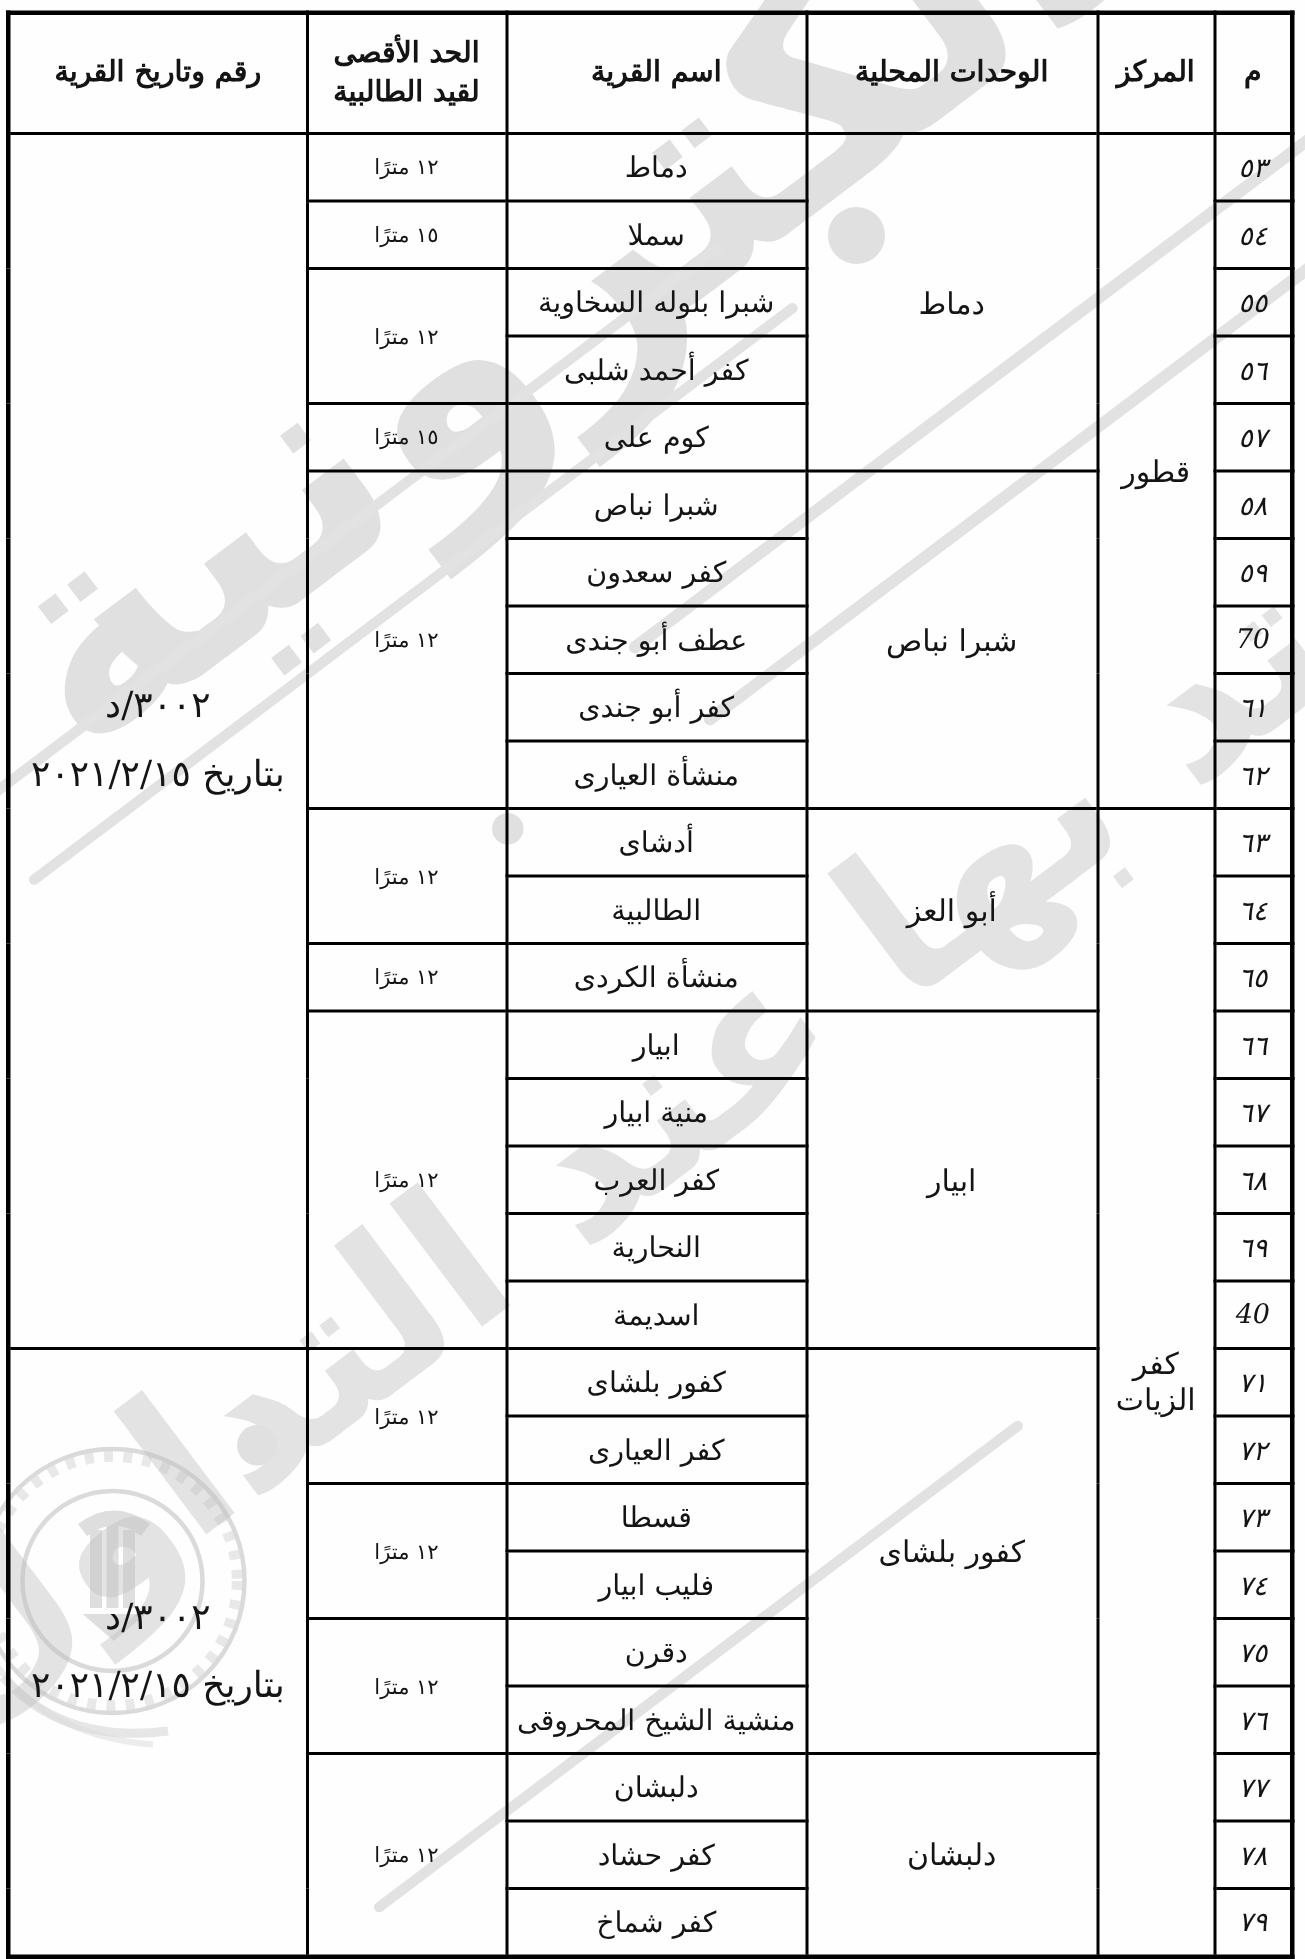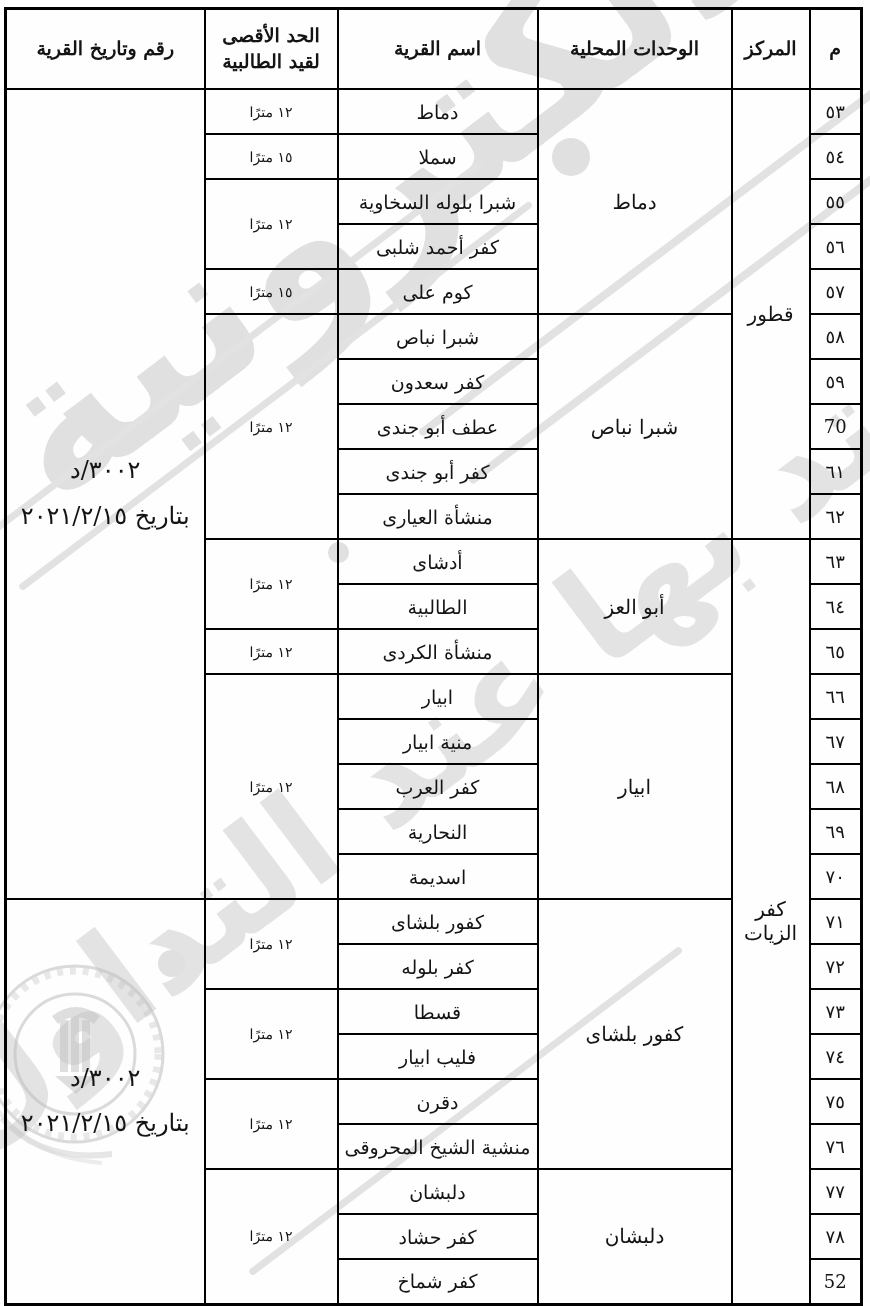--- a/index.html
+++ b/index.html
@@ -46,21 +46,21 @@
   col.c-height{width:133px;} col.c-book{width:199px;}
   th,td{
     border:2.5px solid #000;
     text-align:center;vertical-align:middle;
     padding:0 3px;overflow:hidden;
   }
   table{border:3px solid #000;}
   thead th{height:78px;font-size:19px;font-weight:bold;line-height:1.35;}
   tbody tr{height:45px;}
   td{font-size:19px;}
-  td.num{font-size:18px;}
+  td.num{font-size:18px;font-style:italic;}
   td.book{font-size:24px;line-height:1.9;}
   td.height{font-size:14px;}
   td.unit,td.center{font-size:20px;}
 </style>
 </head>
 <body>
 
 <div class="wm-layer">
   <div class="wm-text wm-1">النسخة الالكترونية لا</div>
   <div class="wm-text wm-2">لا يعتد بها عند التداول</div>
@@ -191,36 +191,36 @@
     </tr>
     <tr>
       <td class="num">٦٨</td>
       <td class="village">كفر العرب</td>
     </tr>
     <tr>
       <td class="num">٦٩</td>
       <td class="village">النحارية</td>
     </tr>
     <tr>
-      <td class="num">٧٠</td>
+      <td class="num">40</td>
       <td class="village">اسديمة</td>
     </tr>
     <tr>
       <td class="num">٧١</td>
       <td class="unit" rowspan="6">كفور بلشاى</td>
       <td class="village">كفور بلشاى</td>
       <td class="height" rowspan="2">١٢ مترًا</td>
       <td class="book" rowspan="9">
         <div>٣٠٠٢/د</div>
         <div>بتاريخ ٢٠٢١/٢/١٥</div>
       </td>
     </tr>
     <tr>
       <td class="num">٧٢</td>
-      <td class="village">كفر بلوله</td>
+      <td class="village">كفر العيارى</td>
     </tr>
     <tr>
       <td class="num">٧٣</td>
       <td class="village">قسطا</td>
       <td class="height" rowspan="2">١٢ مترًا</td>
     </tr>
     <tr>
       <td class="num">٧٤</td>
       <td class="village">فليب ابيار</td>
     </tr>
@@ -237,18 +237,18 @@
       <td class="num">٧٧</td>
       <td class="unit" rowspan="3">دلبشان</td>
       <td class="village">دلبشان</td>
       <td class="height" rowspan="3">١٢ مترًا</td>
     </tr>
     <tr>
       <td class="num">٧٨</td>
       <td class="village">كفر حشاد</td>
     </tr>
     <tr>
-      <td class="num">52</td>
+      <td class="num">٧٩</td>
       <td class="village">كفر شماخ</td>
     </tr>
   </tbody>
 </table>
 </div>
 
 </body></html>

